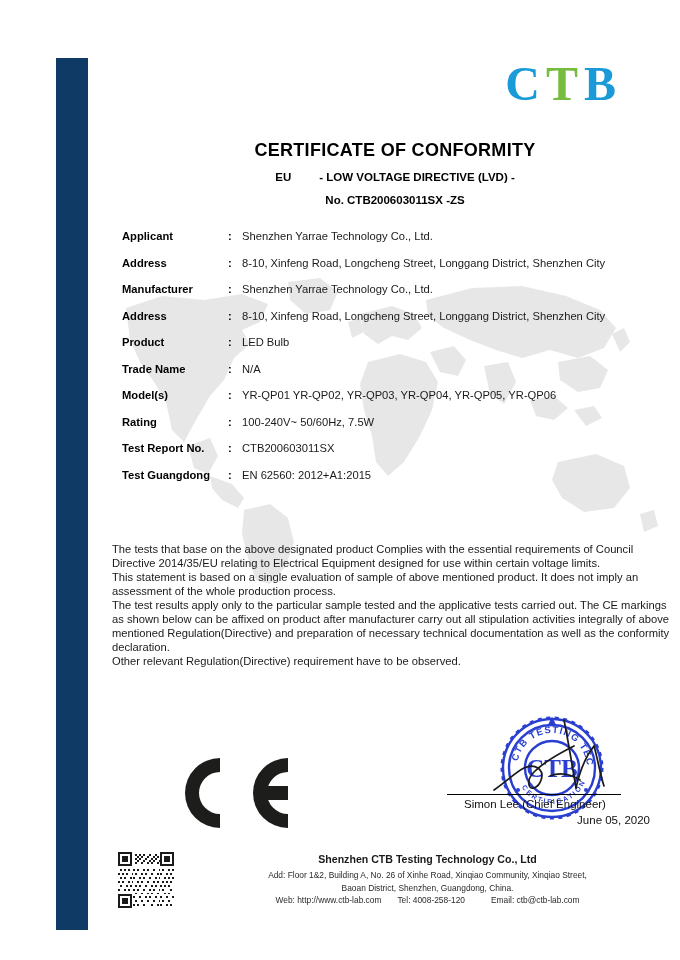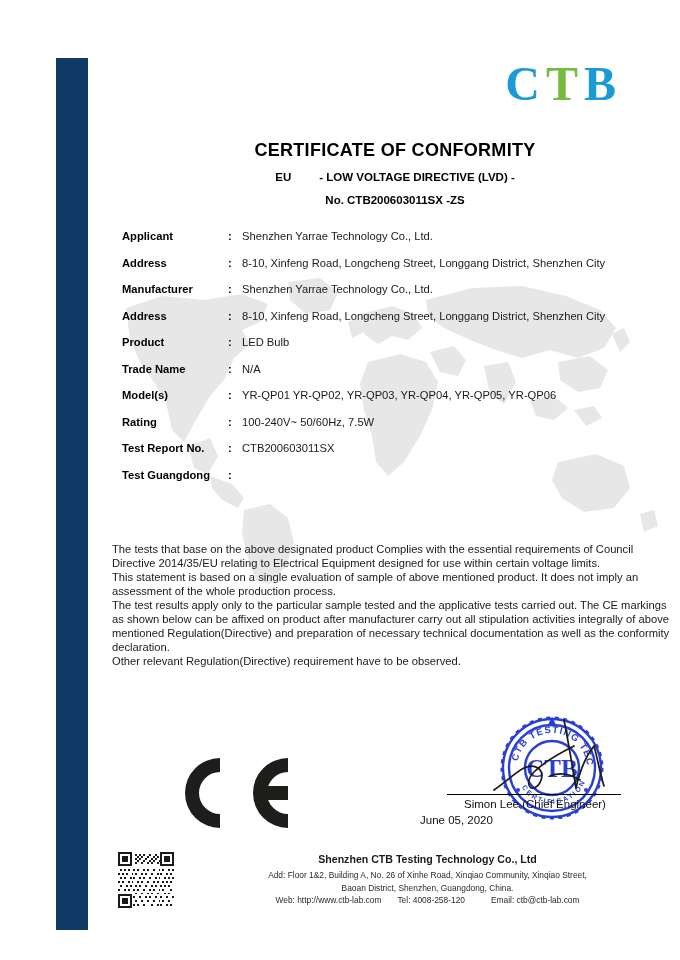--- a/index.html
+++ b/index.html
@@ -224,21 +224,21 @@
     text-align: center;
     font-size: 11.5px;
     color: #111111;
     z-index: 6;
   }
   .sign-date {
     position: absolute;
     left: 420px;
     top: 814px;
     width: 230px;
-    text-align: left;
+    text-align: right;
     font-size: 11.5px;
     color: #111111;
     z-index: 6;
   }
 
   
   .footer {
     position: absolute;
     left: 118px;
     top: 852px;
@@ -369,20 +369,21 @@
         <div class="field-value">100-240V~ 50/60Hz, 7.5W</div>
       </div>
       <div class="field-row">
         <div class="field-label">Test Report No.</div>
         <div class="field-colon">:</div>
         <div class="field-value">CTB200603011SX</div>
       </div>
       <div class="field-row">
         <div class="field-label">Test Guangdong</div>
         <div class="field-colon">:</div>
+        <div class="field-value">EN 62560: 2012+A1:2015</div>
       </div>
     </div>
 
     <div class="body-text">
       <p>The tests that base on the above designated product Complies with the essential requirements of Council Directive 2014/35/EU relating to Electrical Equipment designed for use within certain voltage limits.</p>
       <p>This statement is based on a single evaluation of sample of above mentioned product. It does not imply an assessment of the whole production process.</p>
       <p>The test results apply only to the particular sample tested and the applicative tests carried out. The CE markings as shown below can be affixed on product after manufacturer carry out all stipulation activities integrally of above mentioned Regulation(Directive) and preparation of necessary technical documentation as well as the conformity declaration.</p>
       <p>Other relevant Regulation(Directive) requirement have to be observed.</p>
     </div>
 

